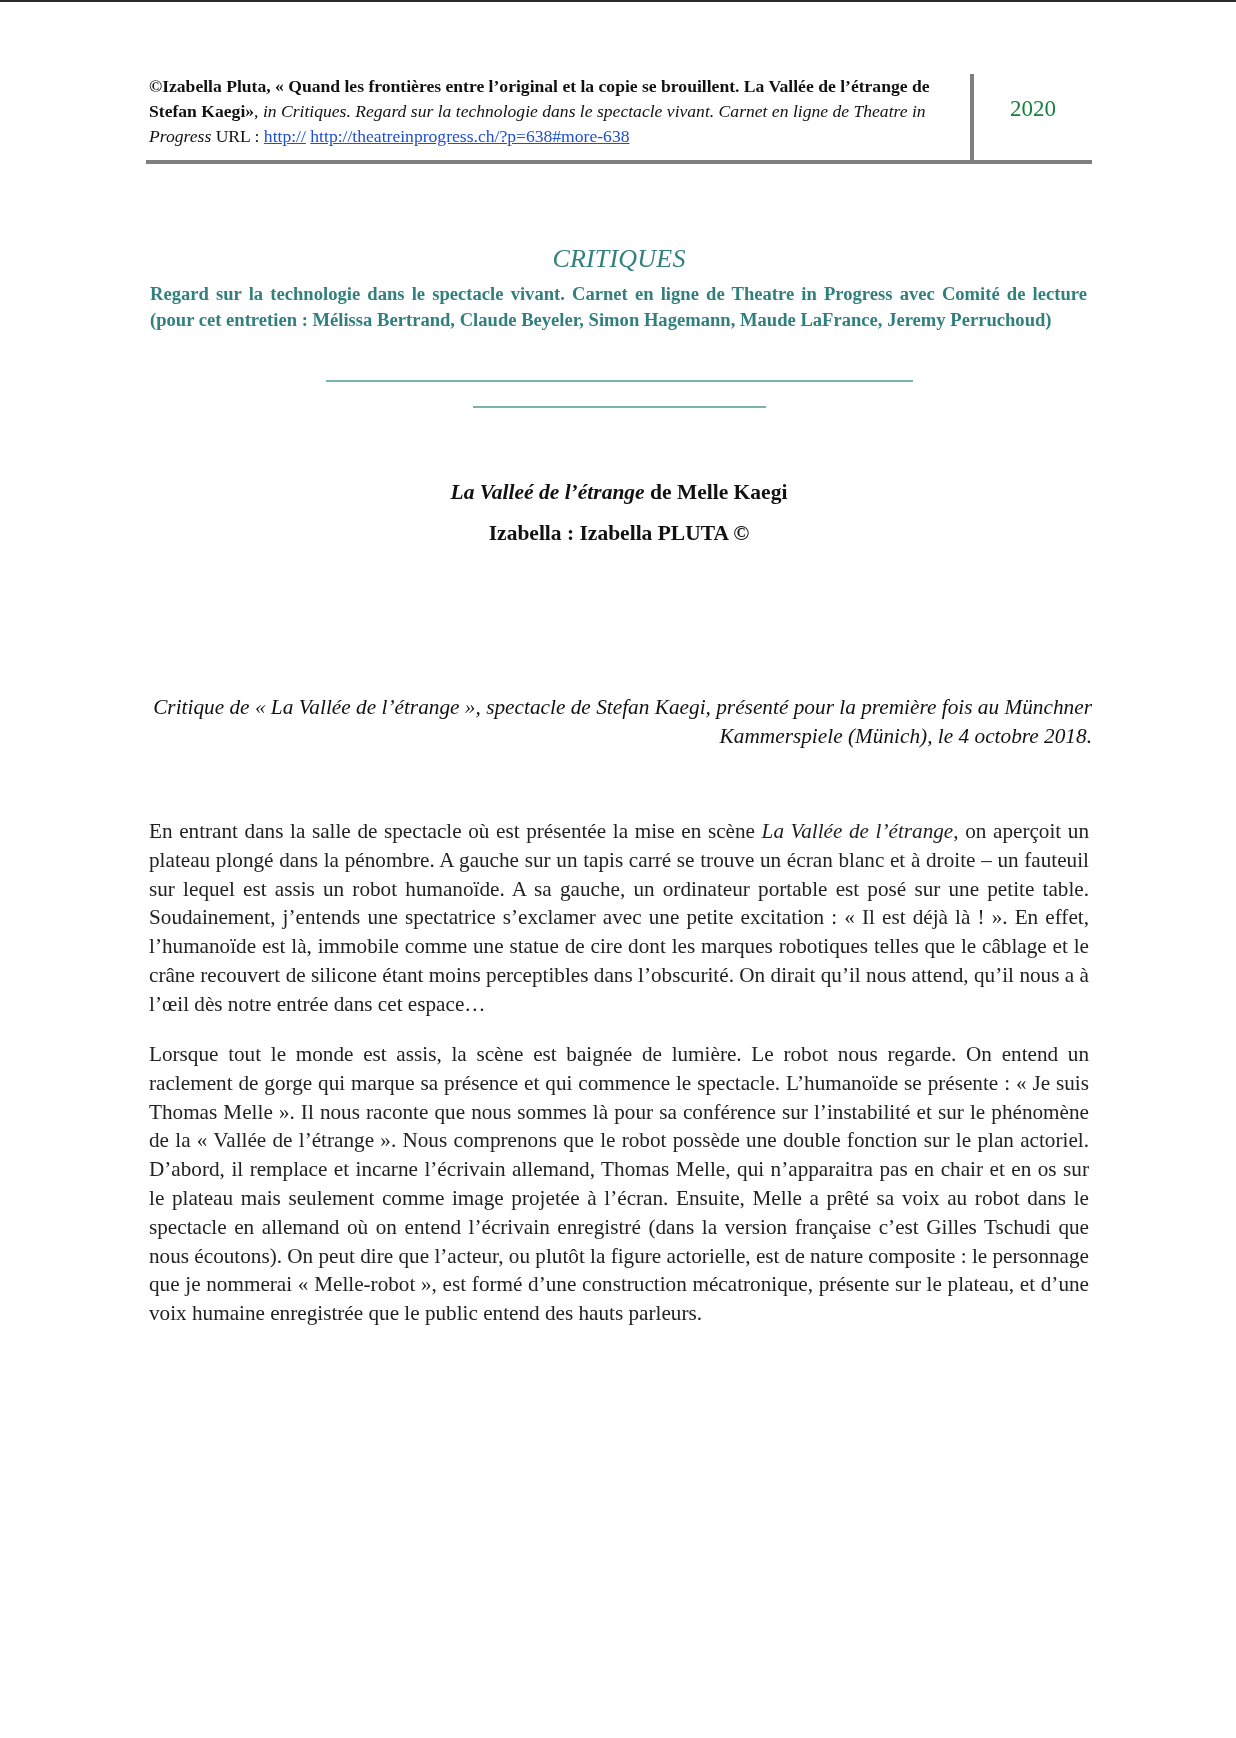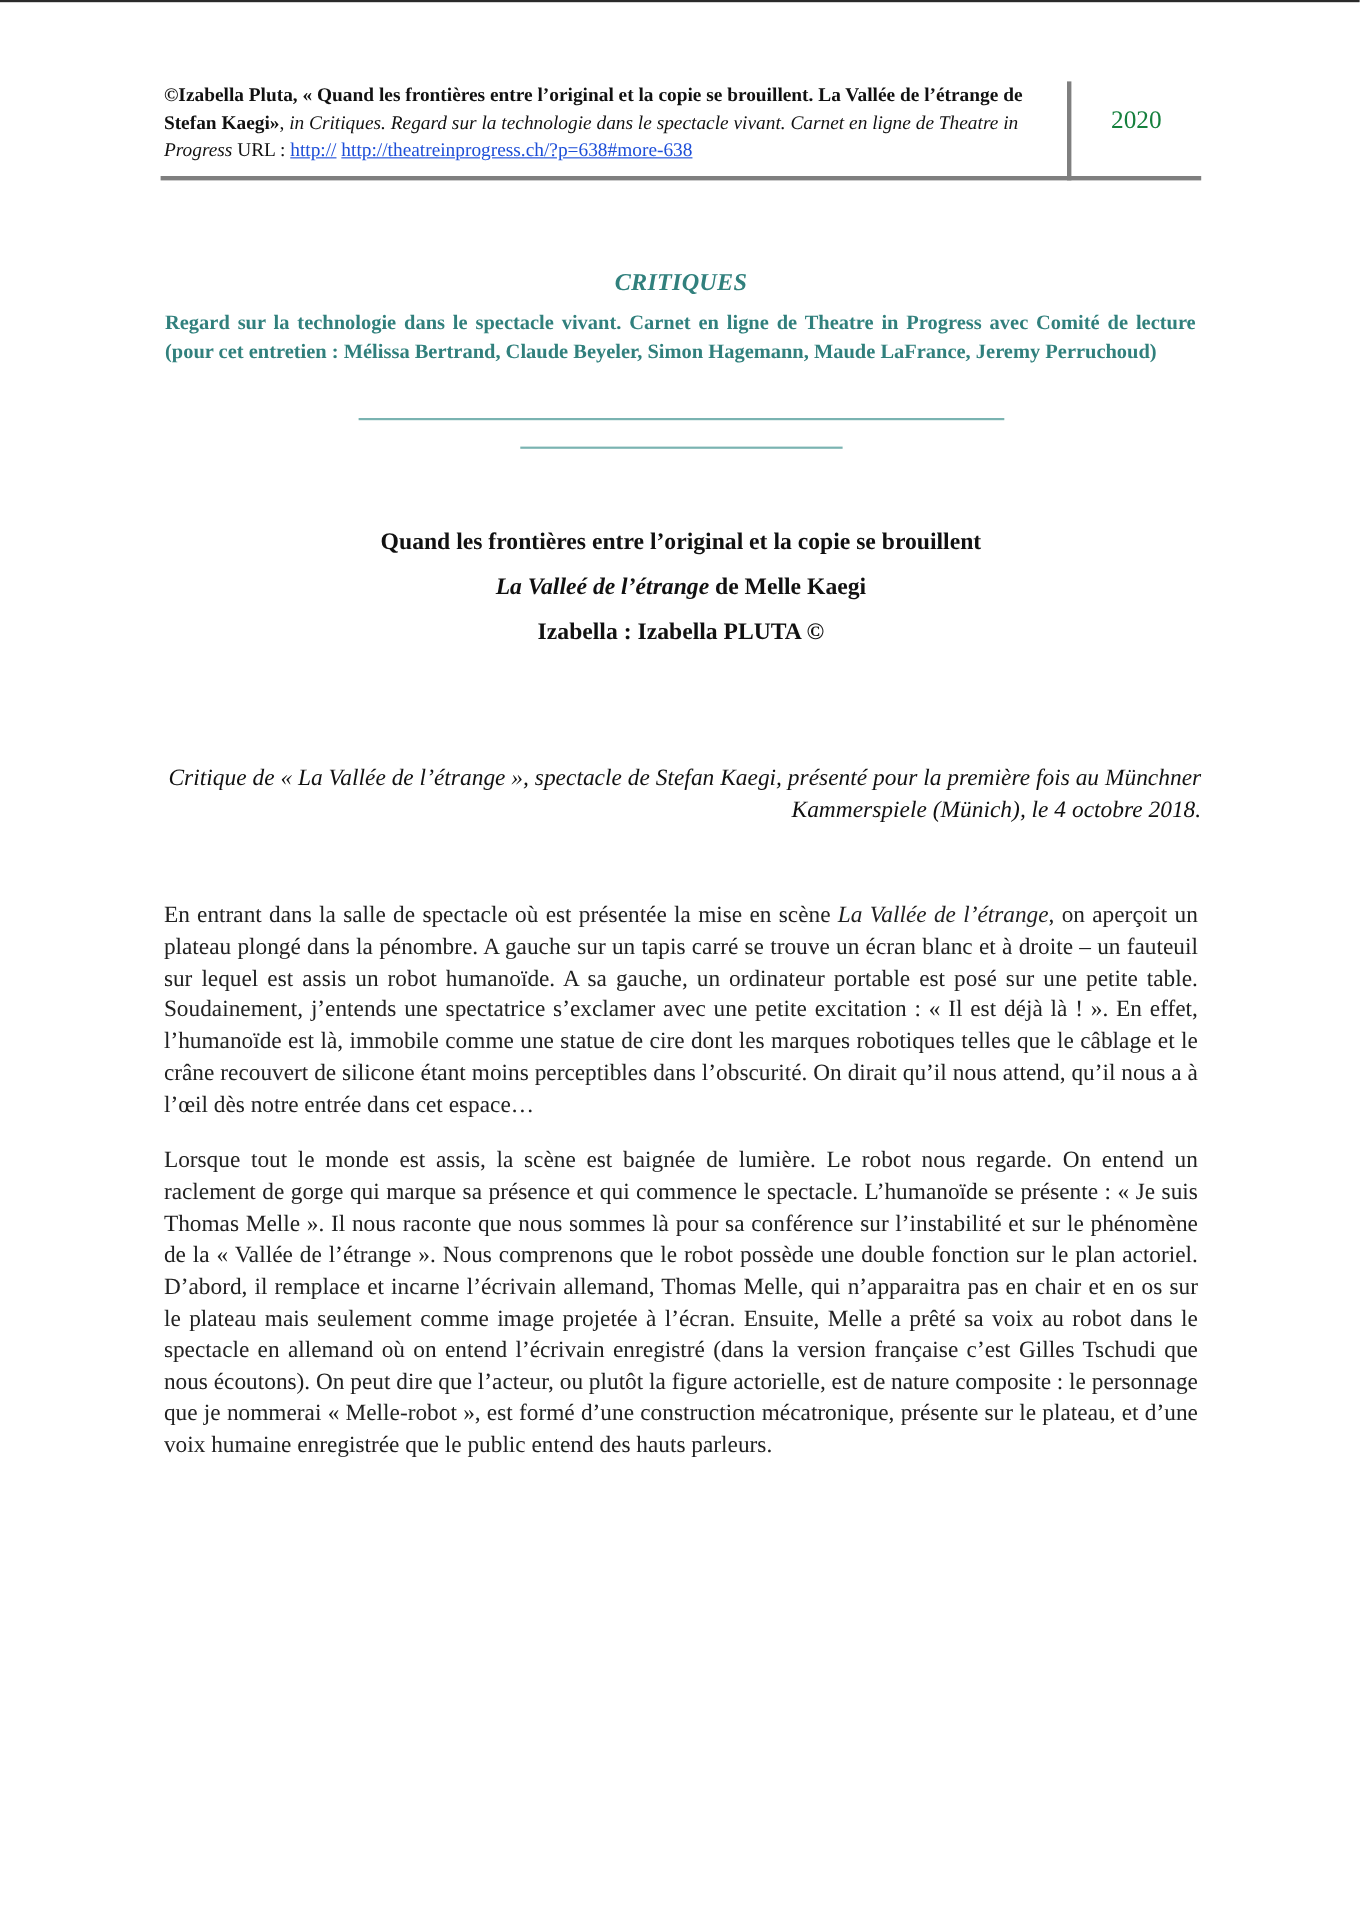--- a/index.html
+++ b/index.html
@@ -22,21 +22,21 @@
   .header-hbar { position: absolute; left: 0; top: 88px; width: 946px; height: 4px; background: #7f7f7f; }
   .header-year {
     position: absolute; left: 828px; top: 24px; width: 118px; text-align: center;
     font-size: 23px; color: #15803d;
   }
 
   
   .teal { color: #31807d; }
   .section-title {
     position: absolute; left: 146px; top: 244px; width: 946px; text-align: center;
-    font-size: 22px; font-weight: bold; font-style: italic; letter-spacing: 0.2px;
+    font-size: 26px; font-weight: normal; font-style: italic; letter-spacing: 0.2px;
   }
   .section-desc {
     position: absolute; left: 150px; top: 281px; width: 937px;
     font-size: 18.6px; line-height: 25.5px; font-weight: bold; text-align: justify;
   }
   .rule1 { position: absolute; left: 326px; top: 380px; width: 587px; height: 2px; background: #7ab3b1; }
   .rule2 { position: absolute; left: 473px; top: 406px; width: 293px; height: 2px; background: #7ab3b1; }
 
   
   .article-head { position: absolute; left: 146px; top: 472px; width: 946px; text-align: center; color: #111; }
@@ -71,21 +71,20 @@
   <div class="header-year">2020</div>
   <div class="header-hbar"></div>
 </div>
 
 <div class="section-title teal">CRITIQUES</div>
 <div class="section-desc teal">Regard sur la technologie dans le spectacle vivant. Carnet en ligne de Theatre in Progress avec Comité de lecture (pour cet entretien : Mélissa Bertrand, Claude Beyeler, Simon Hagemann, Maude LaFrance, Jeremy Perruchoud)</div>
 <div class="rule1"></div>
 <div class="rule2"></div>
 
 <div class="article-head">
-  <div>Quand les frontières entre l’original et la copie se brouillent</div>
   <div><i>La Valleé de l’étrange</i><span> de Melle Kaegi</span></div>
   <div>Izabella : Izabella PLUTA ©</div>
 </div>
 
 <div class="intro">Critique de « La Vallée de l’étrange », spectacle de Stefan Kaegi, présenté pour la première fois au Münchner Kammerspiele (Münich), le 4 octobre 2018.</div>
 
 <div class="para p1"><span>En entrant dans la salle de spectacle où est présentée la mise en scène </span><i>La Vallée de l’étrange</i><span>, on aperçoit un plateau plongé dans la pénombre. A gauche sur un tapis carré se trouve un écran blanc et à droite – un fauteuil sur lequel est assis un robot humanoïde. A sa gauche, un ordinateur portable est posé sur une petite table. Soudainement, j’entends une spectatrice s’exclamer avec une petite excitation : « Il est déjà là ! ». En effet, l’humanoïde est là, immobile comme une statue de cire dont les marques robotiques telles que le câblage et le crâne recouvert de silicone étant moins perceptibles dans l’obscurité. On dirait qu’il nous attend, qu’il nous a à l’œil dès notre entrée dans cet espace…</span></div>
 
 <div class="para p2">Lorsque tout le monde est assis, la scène est baignée de lumière. Le robot nous regarde. On entend un raclement de gorge qui marque sa présence et qui commence le spectacle. L’humanoïde se présente : « Je suis Thomas Melle ». Il nous raconte que nous sommes là pour sa conférence sur l’instabilité et sur le phénomène de la « Vallée de l’étrange ». Nous comprenons que le robot possède une double fonction sur le plan actoriel. D’abord, il remplace et incarne l’écrivain allemand, Thomas Melle, qui n’apparaitra pas en chair et en os sur le plateau mais seulement comme image projetée à l’écran. Ensuite, Melle a prêté sa voix au robot dans le spectacle en allemand où on entend l’écrivain enregistré (dans la version française c’est Gilles Tschudi que nous écoutons). On peut dire que l’acteur, ou plutôt la figure actorielle, est de nature composite :  le personnage que je nommerai « Melle-robot », est formé d’une construction mécatronique, présente sur le plateau, et d’une voix humaine enregistrée que le public entend des hauts parleurs.</div>
 

